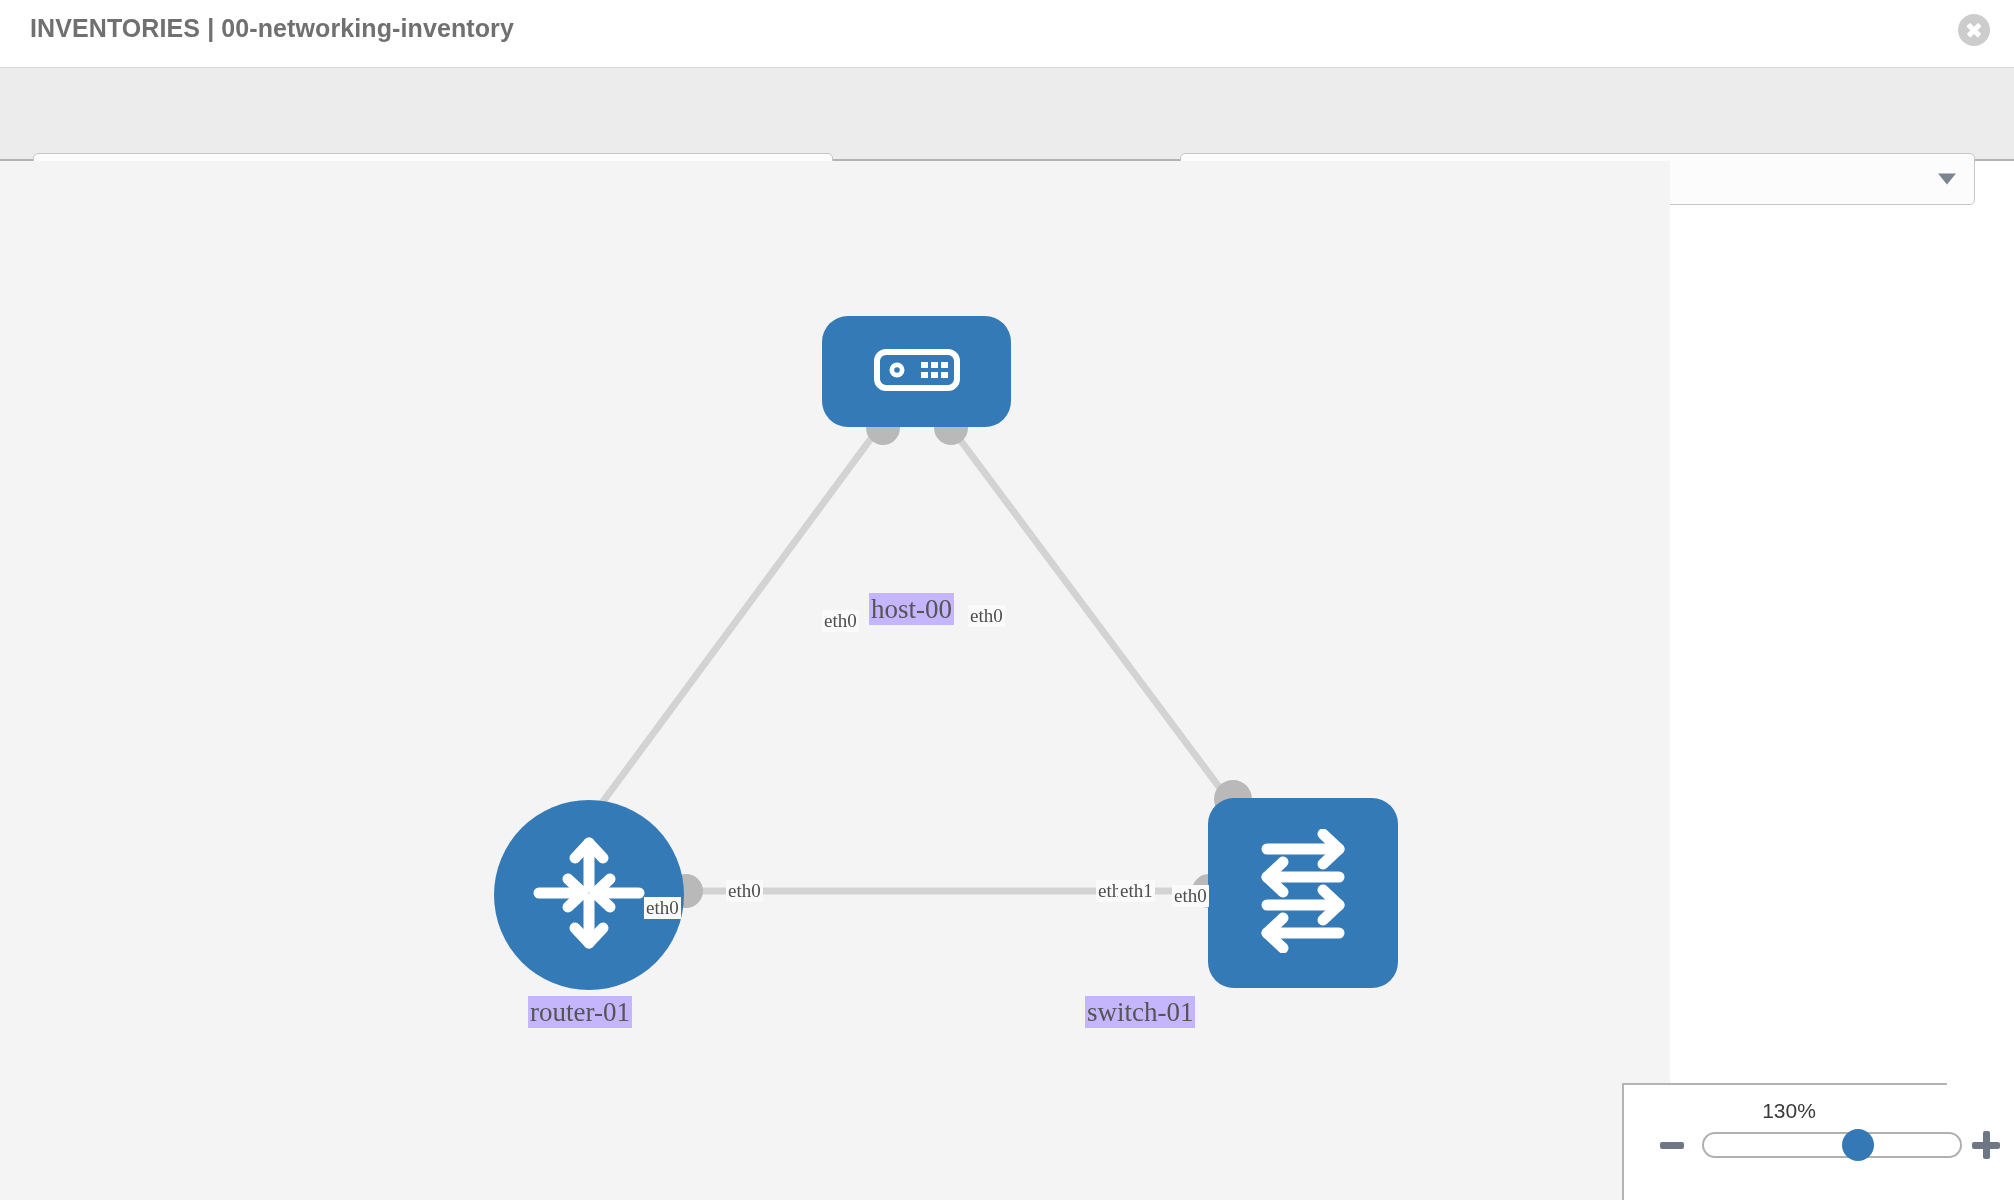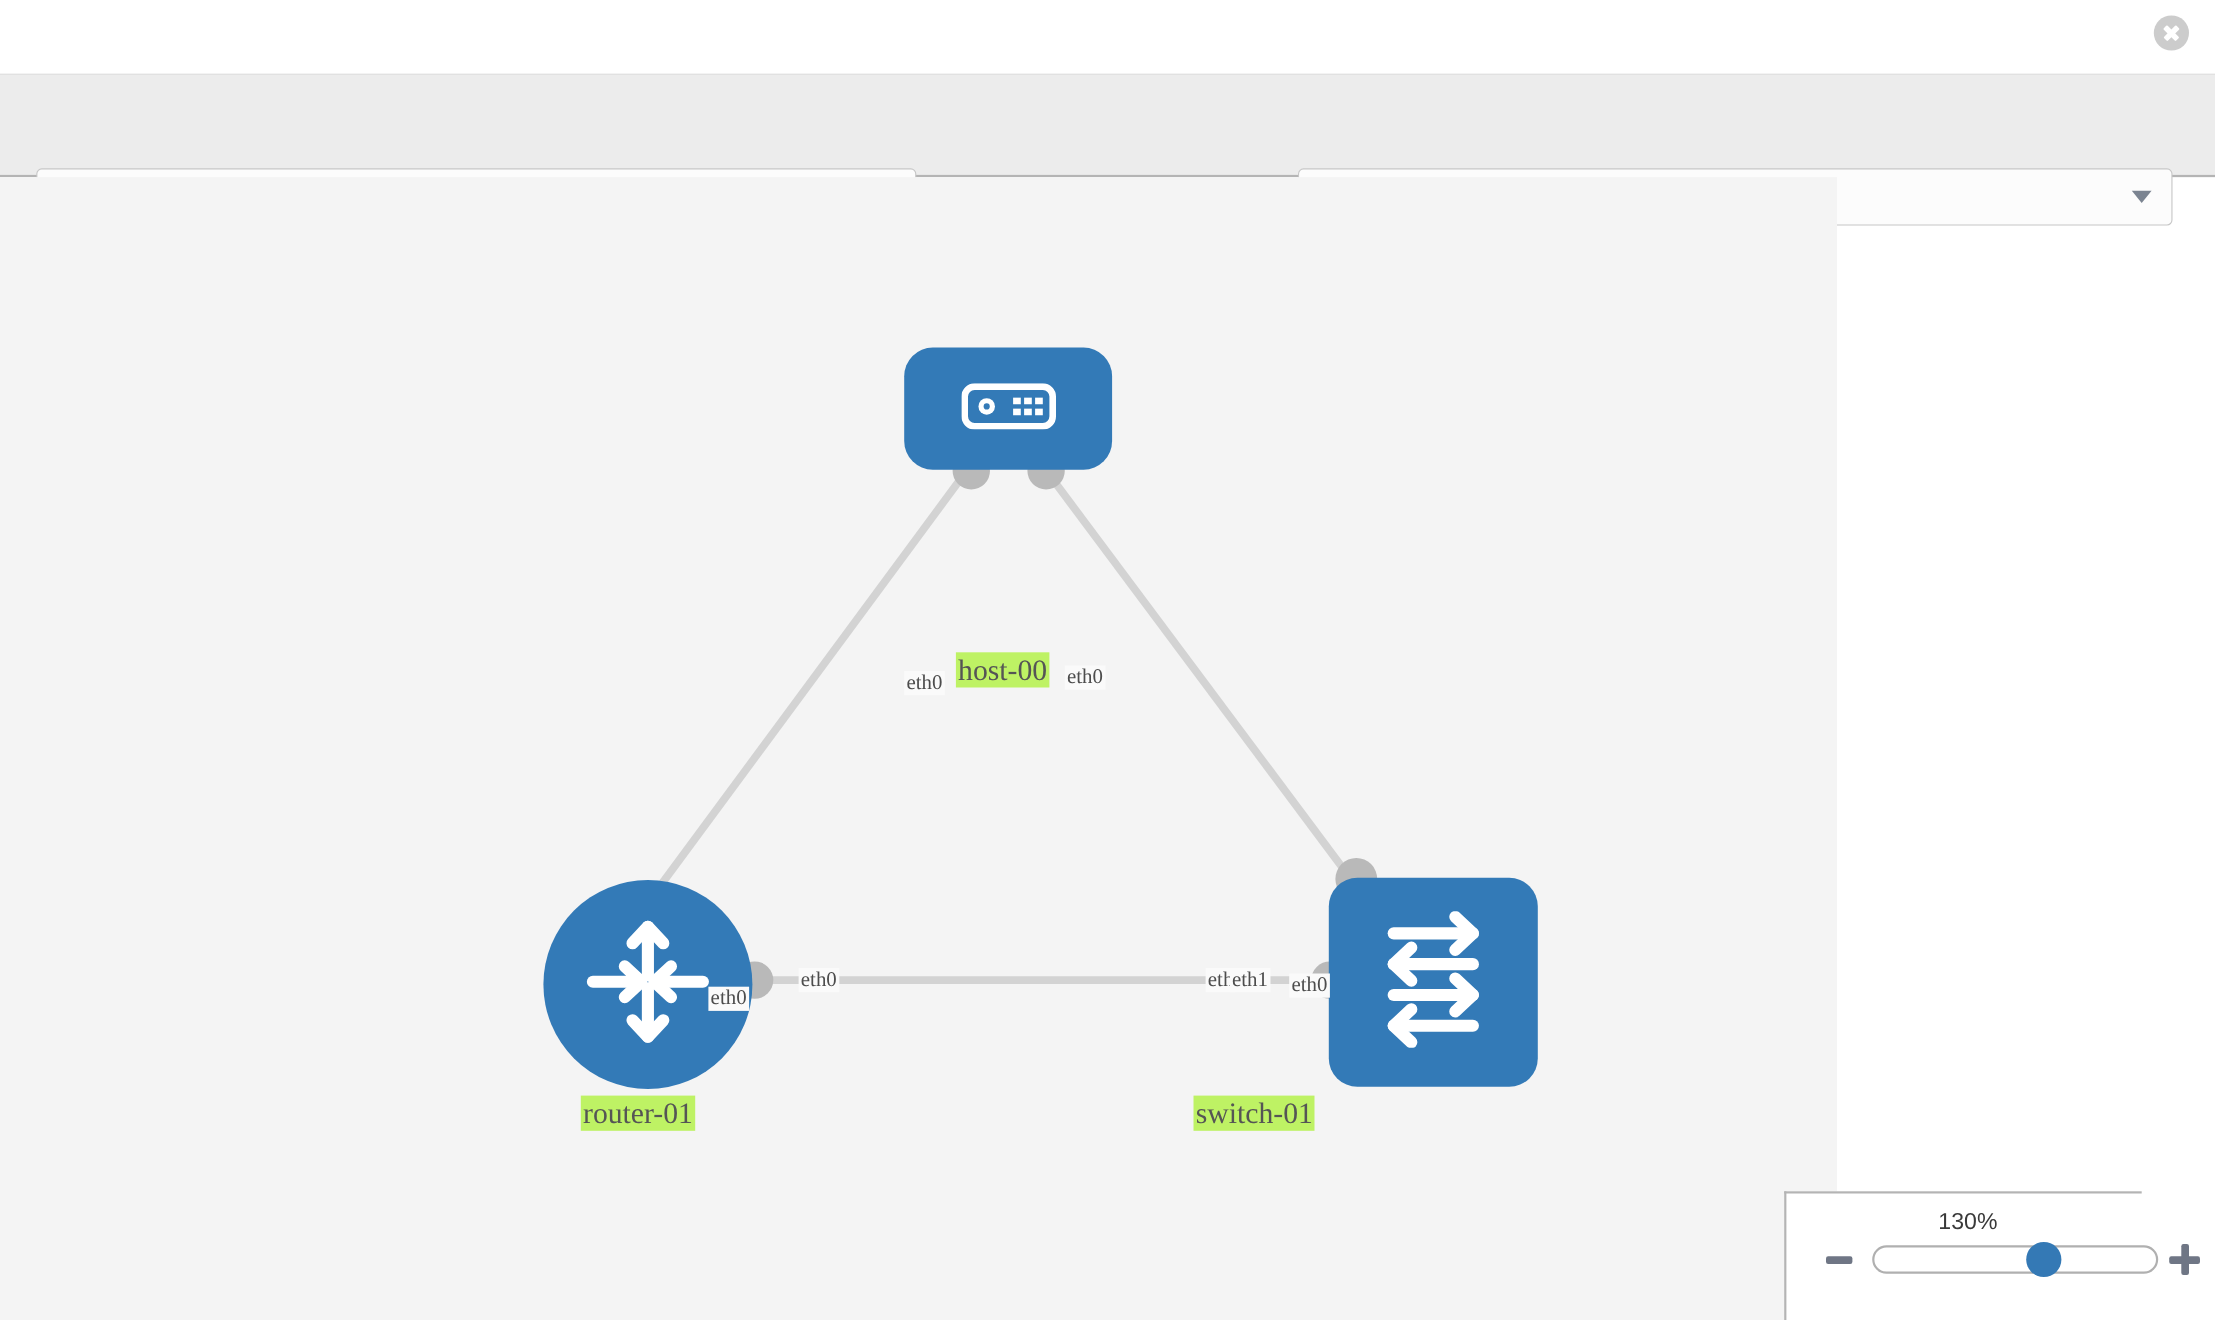--- a/index.html
+++ b/index.html
@@ -153,21 +153,21 @@
     position: absolute;
     background: #fafafa;
     color: #4d4d4d;
     font-size: 19px;
     line-height: 22px;
     padding: 0 2px;
     white-space: nowrap;
   }
   .node-label {
     position: absolute;
-    background: #bef264;
+    background: #c4b5fd;
     color: #555555;
     font-size: 27px;
     line-height: 32px;
     padding: 0 2px;
     white-space: nowrap;
   }
 
   
   .zoom-panel {
     position: absolute;
@@ -226,20 +226,21 @@
     margin-left: -16px;
     border-radius: 50%;
     background: #3479b5;
     cursor: pointer;
   }
 </style>
 </head>
 <body>
 
 <div class="header">
+  <div class="header-title">INVENTORIES | 00-networking-inventory</div>
   <div class="close-btn"></div>
 </div>
 
 <div class="toolbar">
 
   <div class="select-box" id="actions-select">
     <span class="sel-label">ACTIONS</span>
     <span class="caret"></span>
   </div>
 

